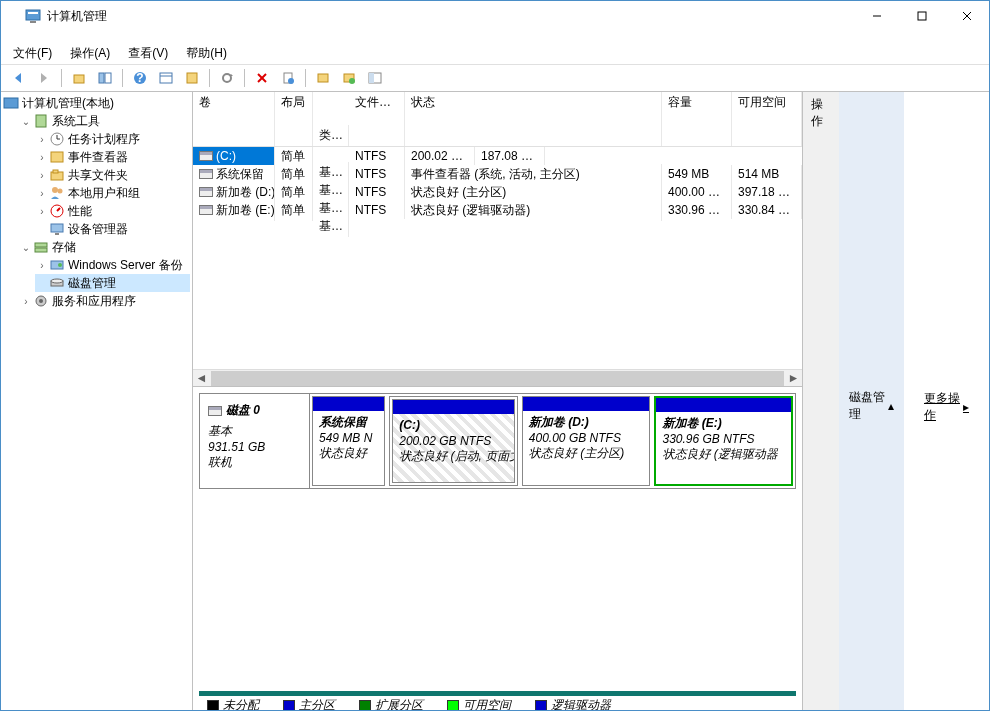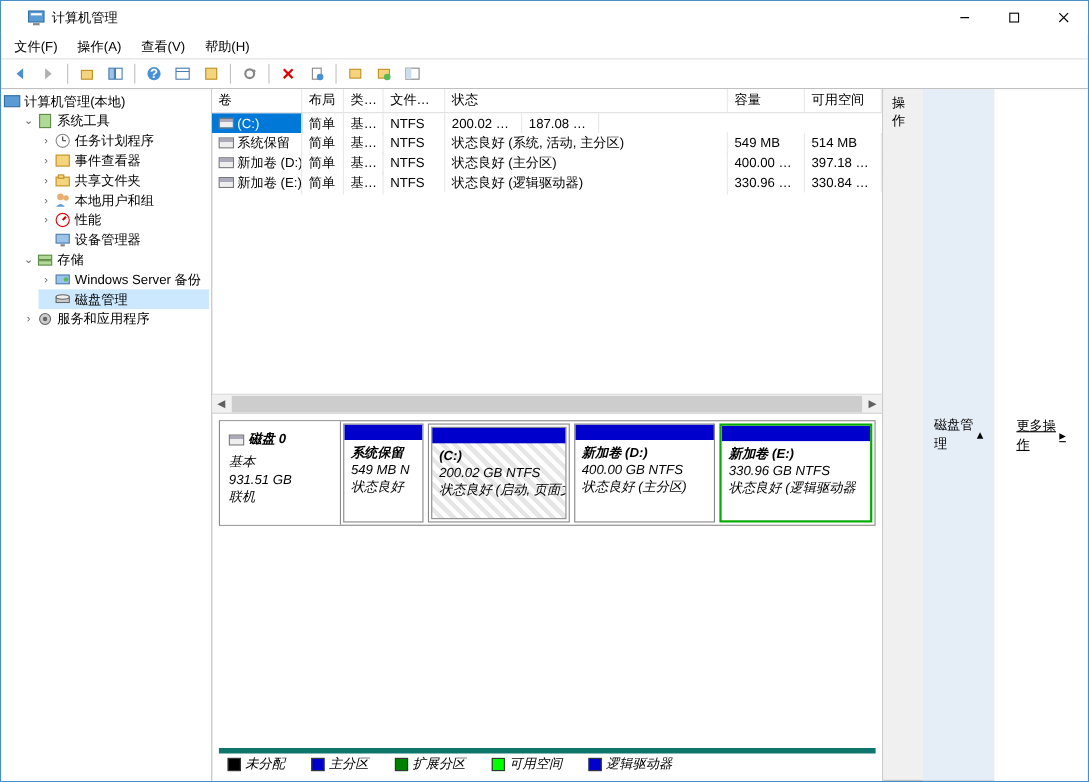--- a/index.html
+++ b/index.html
@@ -4,21 +4,21 @@
 <style>
 * { box-sizing: border-box; margin: 0; padding: 0; font-family: "Microsoft YaHei", "Segoe UI", sans-serif; font-size: 12px; }
 body { background: #fff; width: 990px; height: 711px; overflow: hidden; border: 1px solid #4a8ec7; }
 
 .titlebar { height: 30px; display: flex; align-items: center; padding-left: 24px; background: #fff; }
 .titlebar-icon { width: 16px; height: 16px; margin-right: 6px; }
 .titlebar-title { flex: 1; }
 .titlebar-btns { display: flex; height: 100%; }
 .titlebar-btn { width: 45px; display: flex; align-items: center; justify-content: center; cursor: pointer; }
 
-.menubar { height: 22px; display: flex; align-items: center; padding: 0 8px; gap: 10px; }
+.menubar { height: 22px; display: flex; align-items: center; padding: 0 8px; gap: 10px; margin-top: 11px; }
 .menubar span { cursor: pointer; padding: 2px 4px; }
 
 .toolbar { height: 28px; display: flex; align-items: center; padding: 2px 6px; gap: 4px; border-top: 1px solid #e0e0e0; border-bottom: 1px solid #c0c0c0; }
 .toolbar-btn { width: 22px; height: 22px; display: flex; align-items: center; justify-content: center; cursor: pointer; border: 1px solid transparent; }
 .toolbar-sep { width: 1px; height: 18px; background: #c0c0c0; margin: 0 2px; }
 
 .content { display: flex; height: calc(100% - 80px); }
 
 .tree-pane { width: 192px; border-right: 1px solid #c0c0c0; overflow: auto; padding: 2px; }
 .tree-node { display: flex; align-items: center; height: 18px; padding: 1px 0; cursor: pointer; white-space: nowrap; }
@@ -28,21 +28,21 @@
 .tree-children { padding-left: 16px; }
 
 .center-pane { flex: 1; display: flex; flex-direction: column; border-right: 1px solid #c0c0c0; min-width: 0; }
 
 .vol-table { flex: 0 0 295px; overflow: auto; display: flex; flex-direction: column; border-bottom: 1px solid #c0c0c0; }
 .vol-header { display: flex; background: #fff; border-bottom: 1px solid #e0e0e0; flex-shrink: 0; }
 .vol-header div, .vol-row div { padding: 2px 6px; border-right: 1px solid #e8e8e8; overflow: hidden; white-space: nowrap; text-overflow: ellipsis; }
 .vol-header div { cursor: pointer; }
 .col-vol { width: 82px; }
 .col-layout { width: 38px; }
-.col-type { width: 36px; }
+.col-type { width: 36px; margin-top: 33px; }
 .col-fs { width: 56px; }
 .col-status { width: 240px; flex: 1; }
 .col-cap { width: 70px; text-align: left; }
 .col-free { width: 70px; text-align: left; }
 .vol-body { flex: 1; overflow: auto; }
 .vol-row { display: flex; height: 18px; align-items: center; cursor: pointer; }
 .vol-row.selected .col-vol { background: #0078d7; color: #fff; }
 .vol-row .col-vol { display: flex; align-items: center; gap: 3px; }
 .drive-icn { width: 14px; height: 10px; background: linear-gradient(#aab 0 40%, #eee 40% 100%); border: 1px solid #777; flex-shrink: 0; }
 .scrollbar-h { height: 17px; background: #f0f0f0; display: flex; align-items: center; border-top: 1px solid #ddd; }
@@ -317,21 +317,21 @@
             <div class="col-free">187.08 GB</div>
           </div>
           <div class="vol-row">
             <div class="col-vol">
               <span class="drive-icn"></span>
               <span>系统保留</span>
             </div>
             <div class="col-layout">简单</div>
             <div class="col-type">基本</div>
             <div class="col-fs">NTFS</div>
-            <div class="col-status">状态良好 (系统, 活动, 主分区)</div>
+            <div class="col-status">事件查看器 (系统, 活动, 主分区)</div>
             <div class="col-cap">549 MB</div>
             <div class="col-free">514 MB</div>
           </div>
           <div class="vol-row">
             <div class="col-vol">
               <span class="drive-icn"></span>
               <span>新加卷 (D:)</span>
             </div>
             <div class="col-layout">简单</div>
             <div class="col-type">基本</div>

